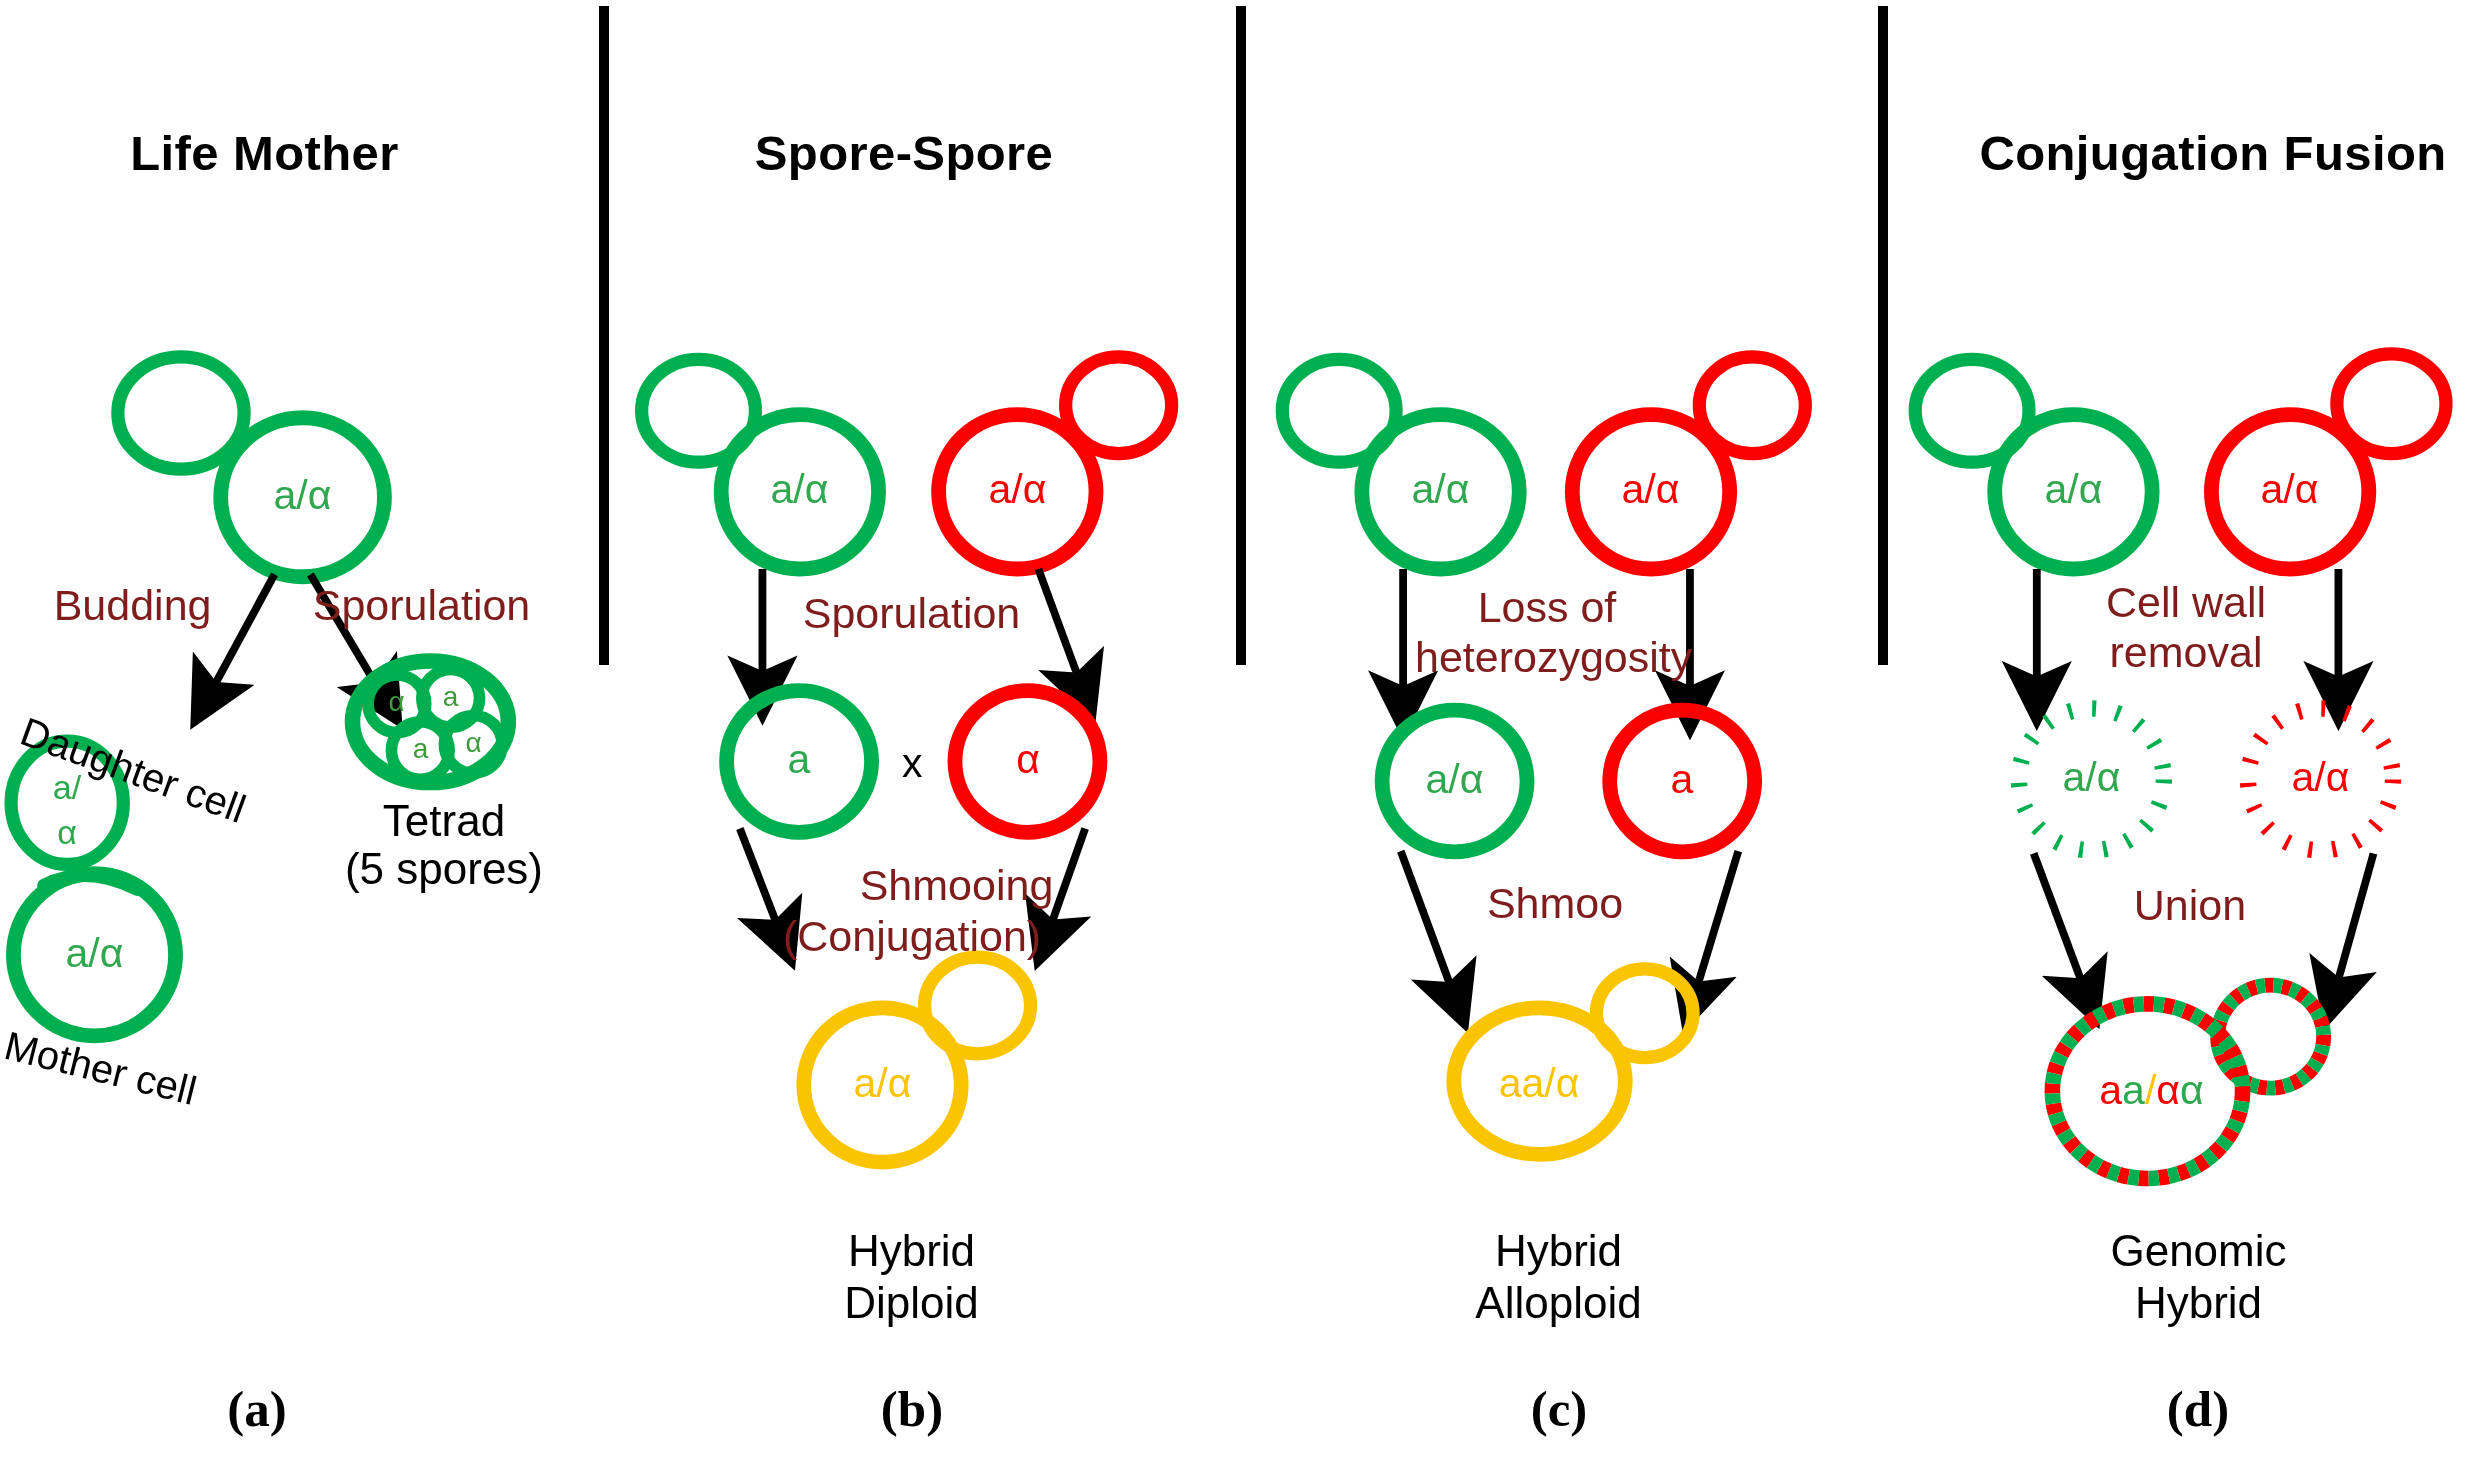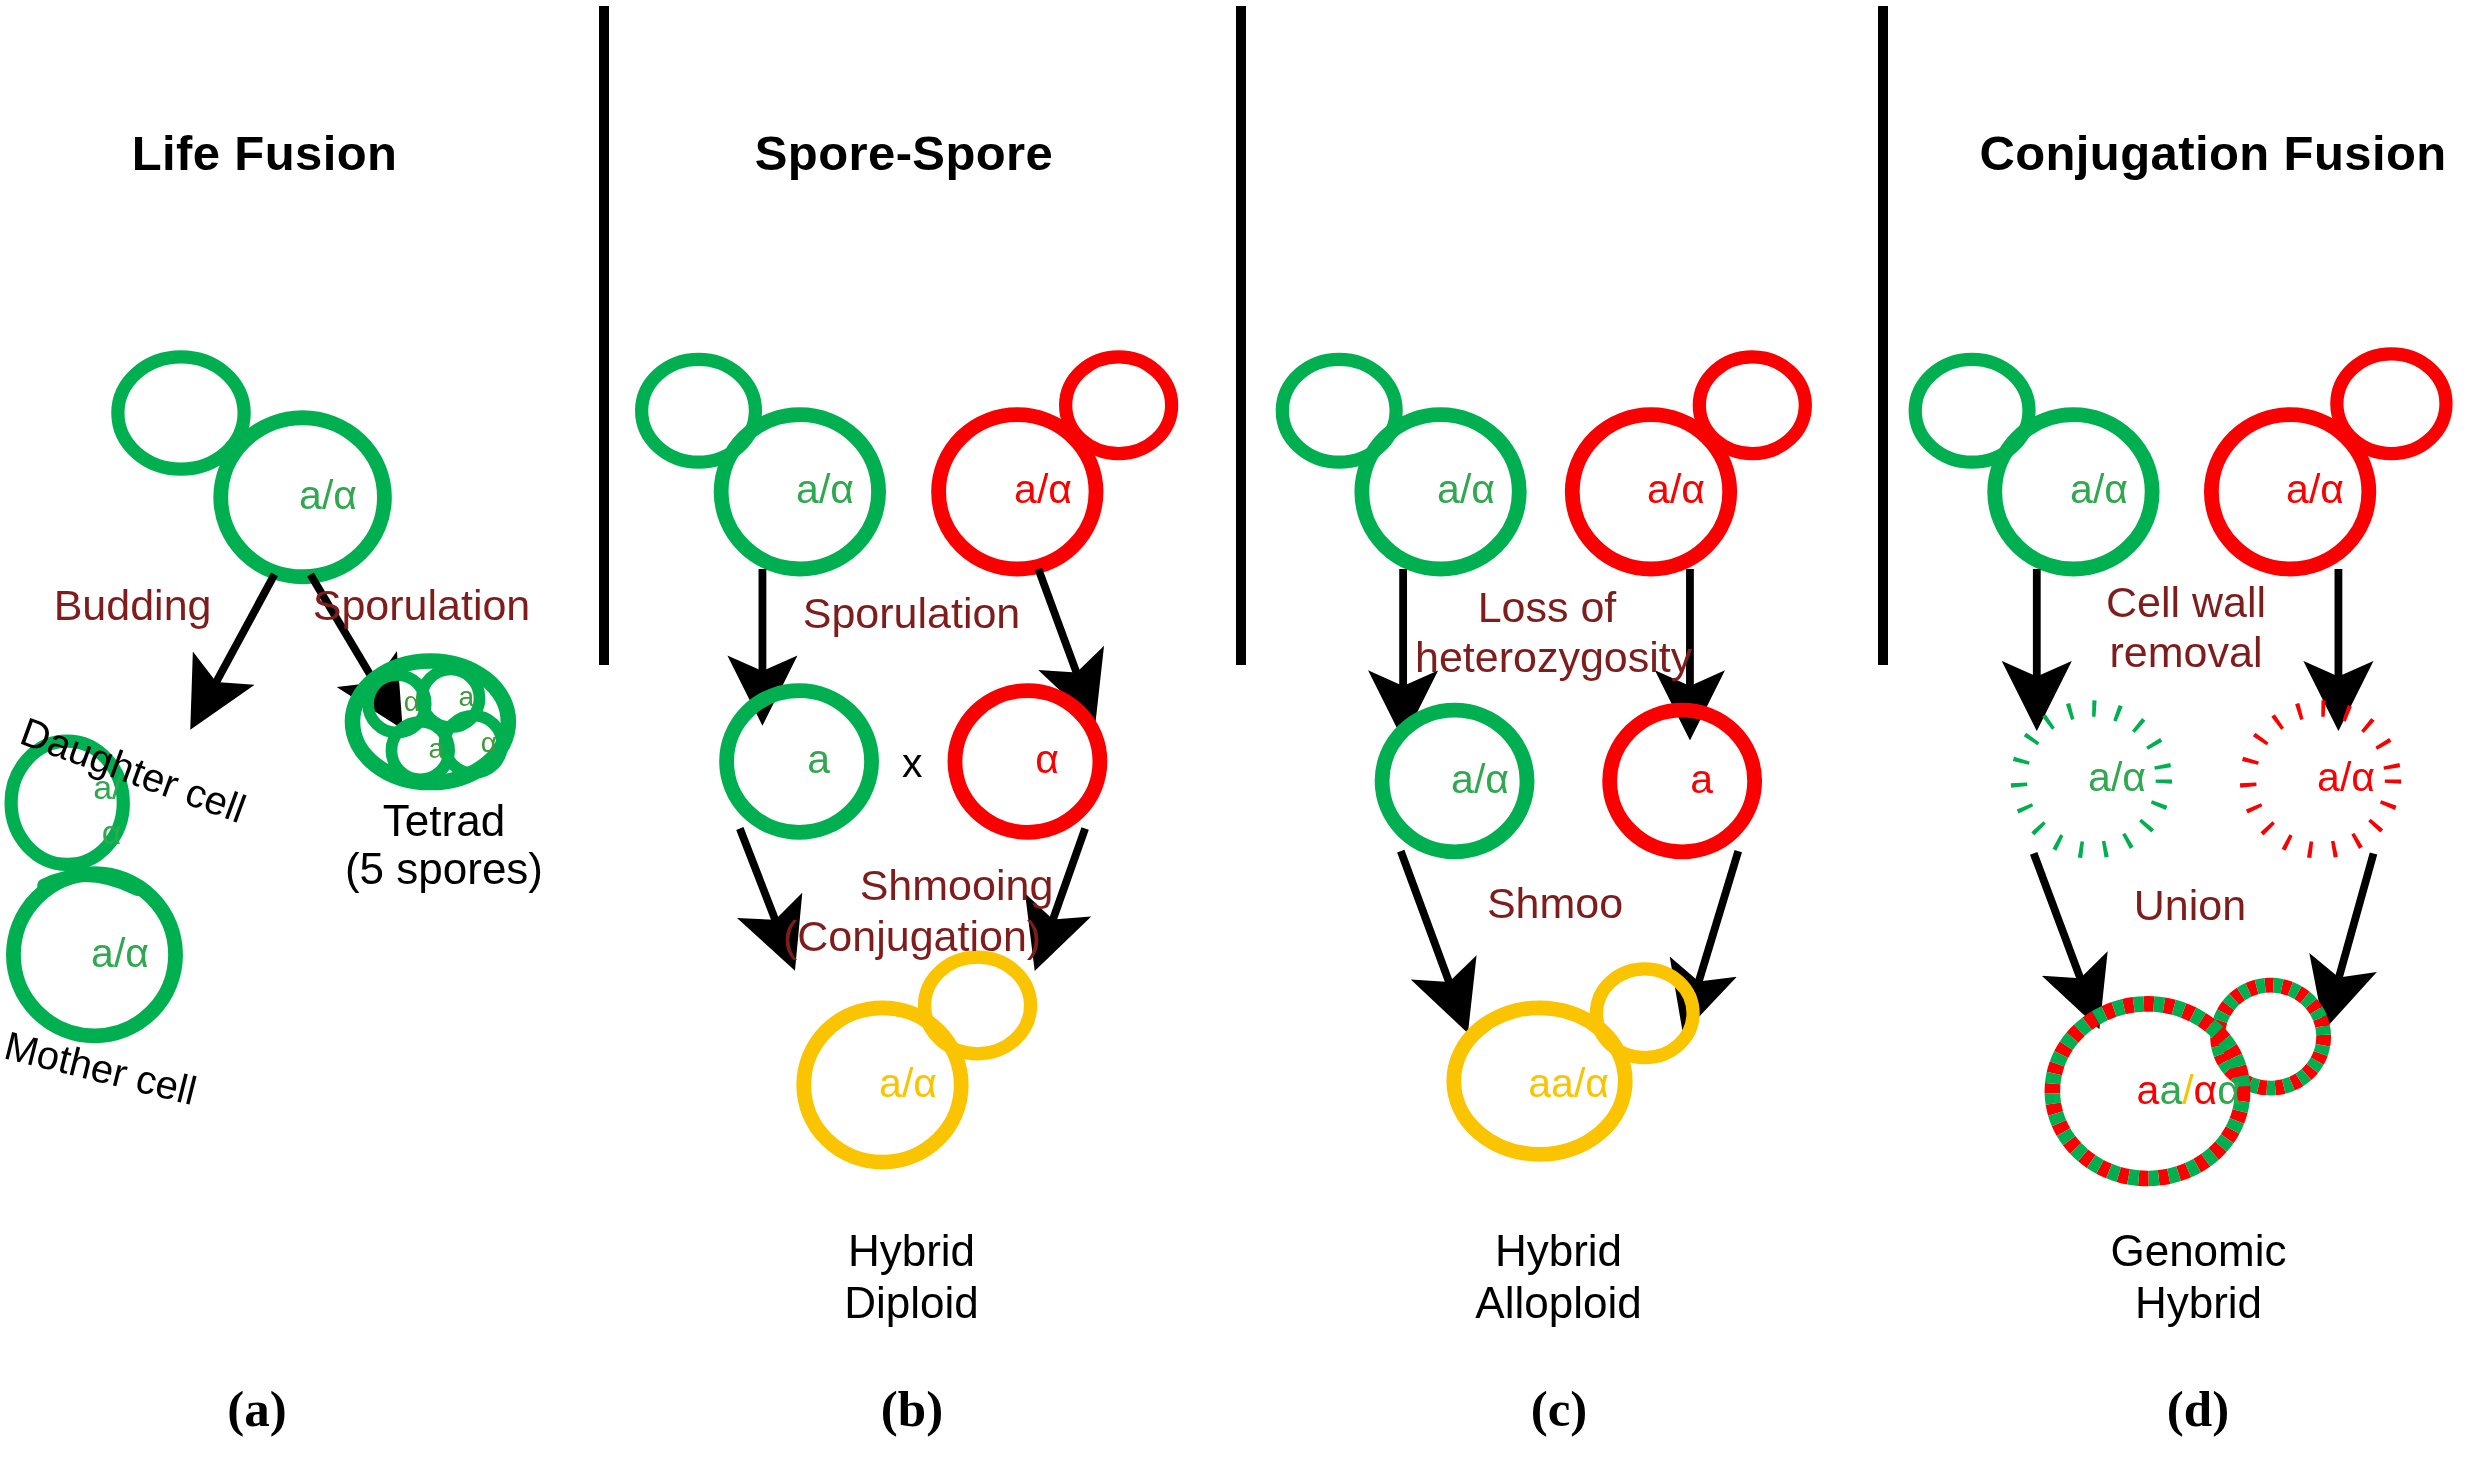--- a/index.html
+++ b/index.html
@@ -62,21 +62,21 @@
     font-size: 51px;
     text-align: center;
     white-space: nowrap;
     color: #000;
   }
   .celllab {
     position: absolute;
     font-size: 41px;
     line-height: 1.05;
     white-space: nowrap;
-    text-align: right;
+    text-align: center;
     pointer-events: none;
   }
   .celllab.small { font-size: 34px; }
   .celllab.tiny  { font-size: 28px; }
   .rot {
     position: absolute;
     font-size: 40px;
     white-space: nowrap;
     color: #000;
     transform-origin: left top;
@@ -168,21 +168,21 @@
       <path d="M2609,1095 L2680,1285" stroke="#000" stroke-width="10" fill="none" marker-end="url(#ah)"></path>
       <path d="M3045,1095 L2992,1285" stroke="#000" stroke-width="10" fill="none" marker-end="url(#ah)"></path>
 
       <ellipse cx="2913" cy="1330" rx="68" ry="66" fill="none" stroke="#fa0000" stroke-width="19" stroke-dasharray="11 11"></ellipse>
       <ellipse cx="2913" cy="1330" rx="68" ry="66" fill="none" stroke="#00b050" stroke-width="19" stroke-dasharray="11 11" stroke-dashoffset="11"></ellipse>
       <ellipse cx="2755" cy="1400" rx="122" ry="112" fill="none" stroke="#fa0000" stroke-width="20" stroke-dasharray="13 13"></ellipse>
       <ellipse cx="2755" cy="1400" rx="122" ry="112" fill="none" stroke="#00b050" stroke-width="20" stroke-dasharray="13 13" stroke-dashoffset="13"></ellipse>
     </g>
   </svg>
 
-  <div class="ttl" style="left:62px; top:125px; width:405px;">Life Fusion</div>
+  <div class="ttl" style="left:62px; top:125px; width:405px;">Life Mother</div>
 
   <div class="celllab g" style="left:248px; top:474px; width:109px;">a/α</div>
 
   <div class="proc" style="left:15.6px; top:581px; width:234px;">Budding</div>
   <div class="proc" style="left:281px; top:581px; width:281px;">Sporulation</div>
 
   <div class="rot" style="left:30px; top:709px; transform:rotate(20deg);">Daughter cell</div>
   <div class="celllab small g" style="left:12.5px; top:770px; width:109px;">a/</div>
   <div class="celllab small g" style="left:12.5px; top:815px; width:109px;">α</div>
 

